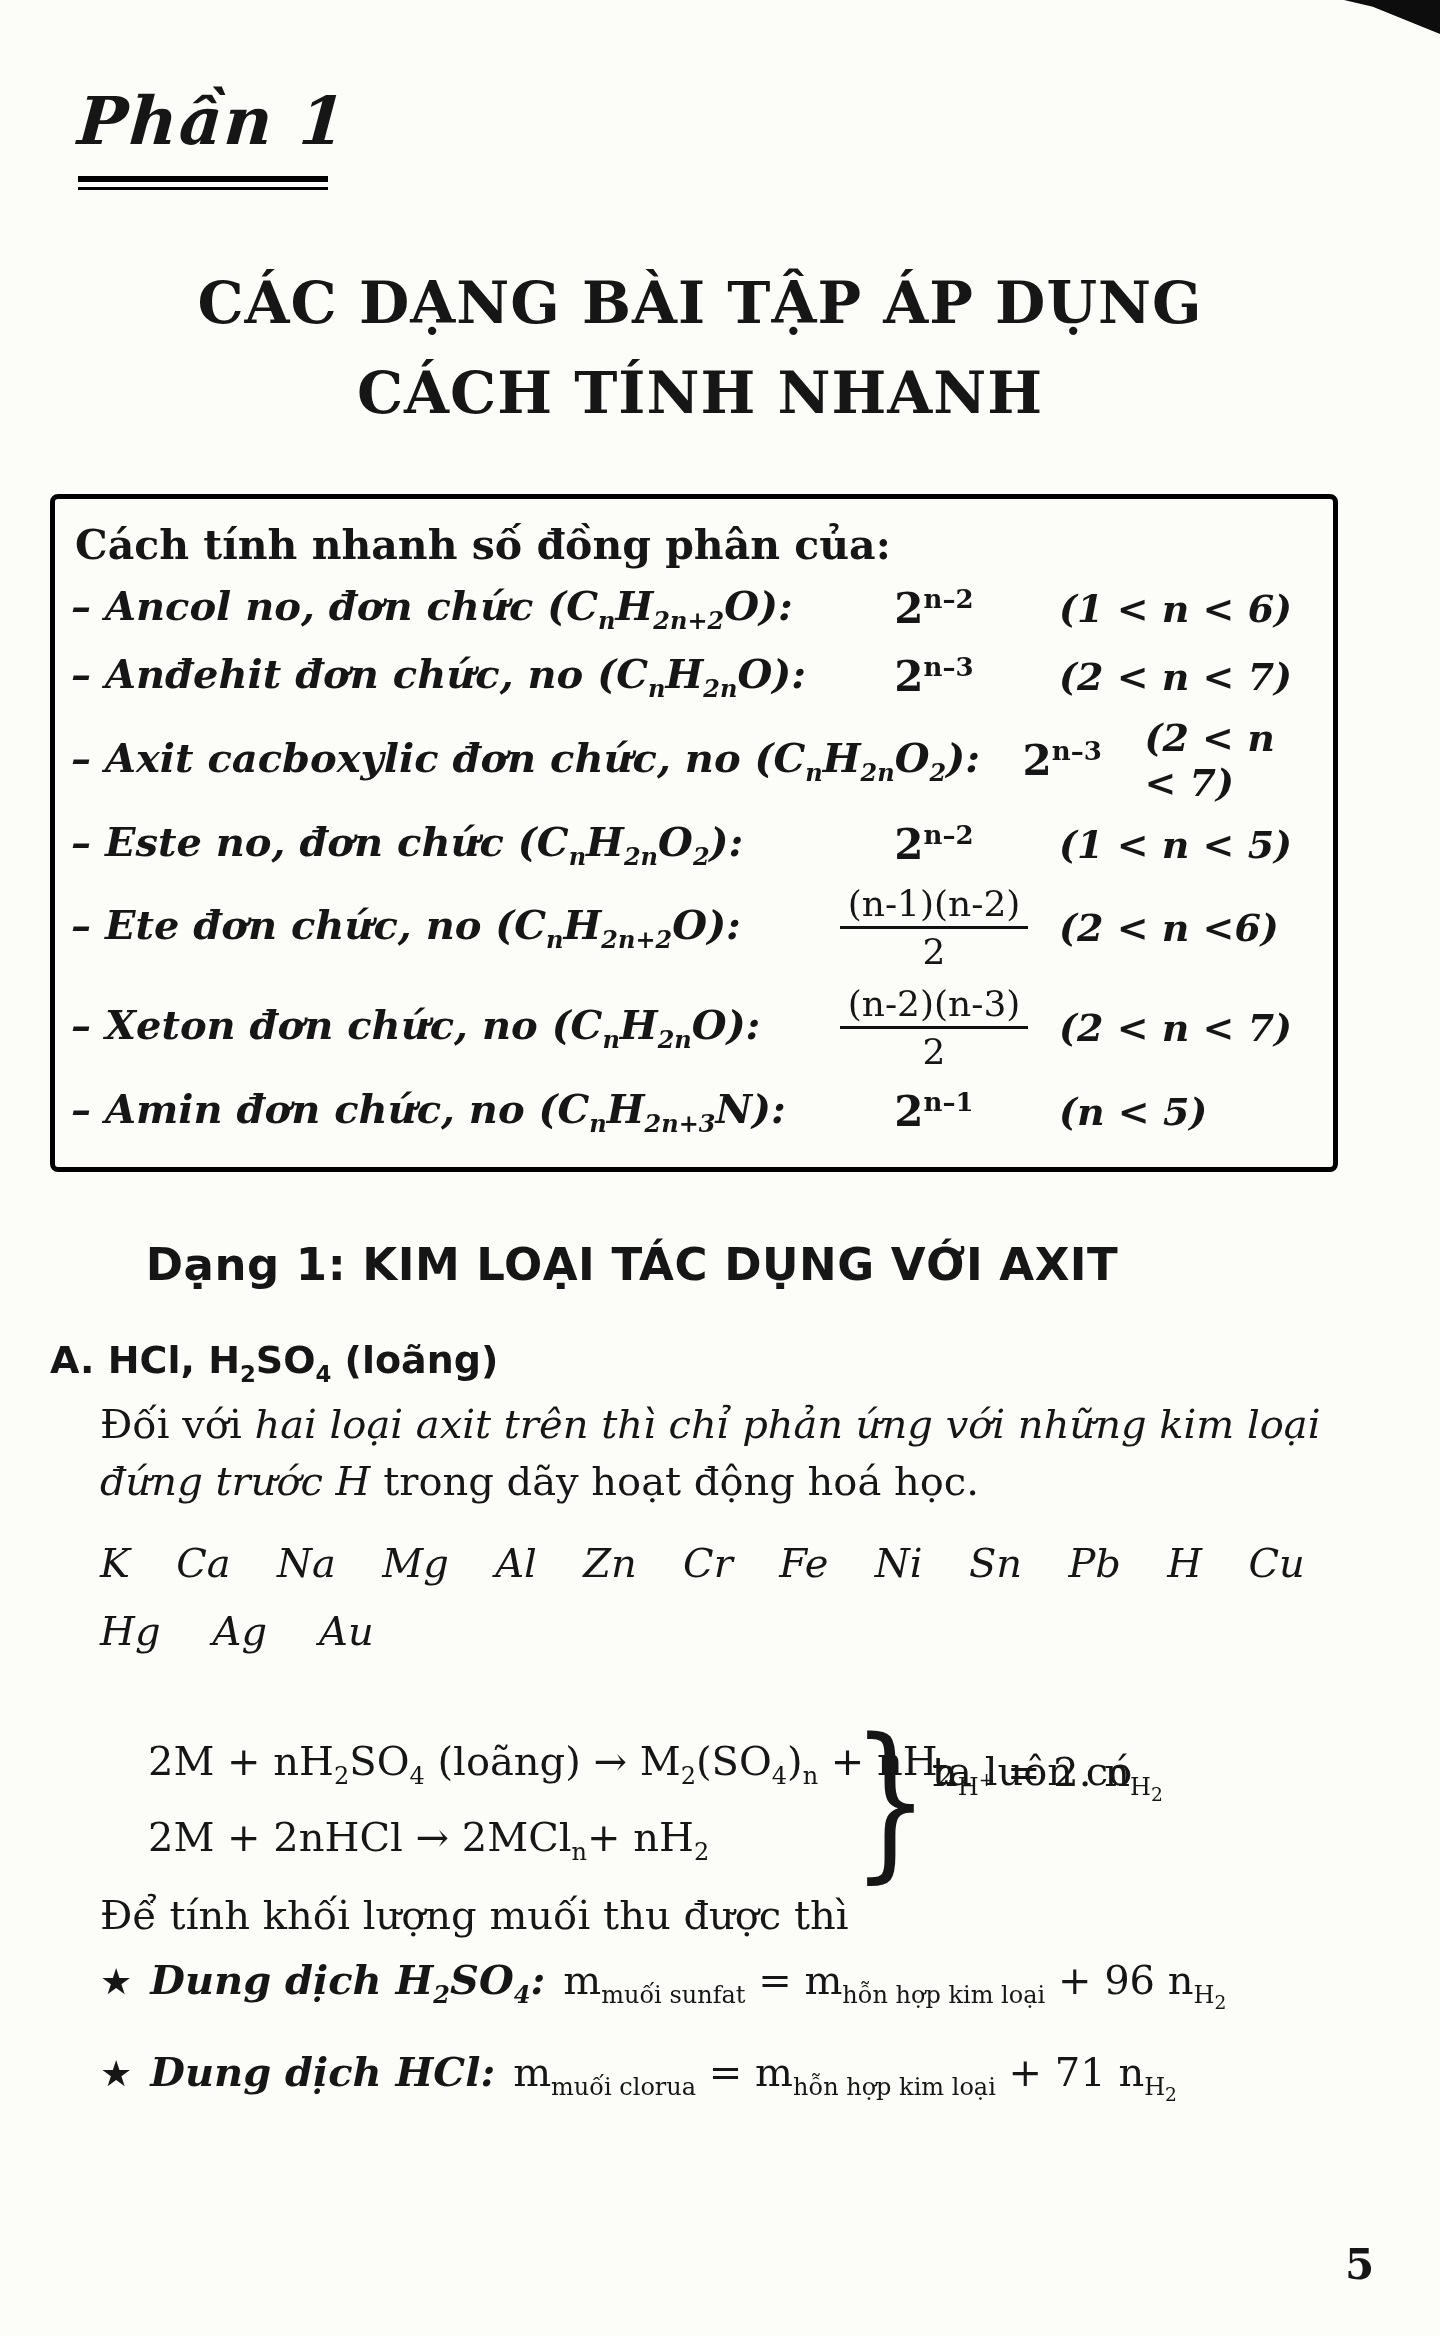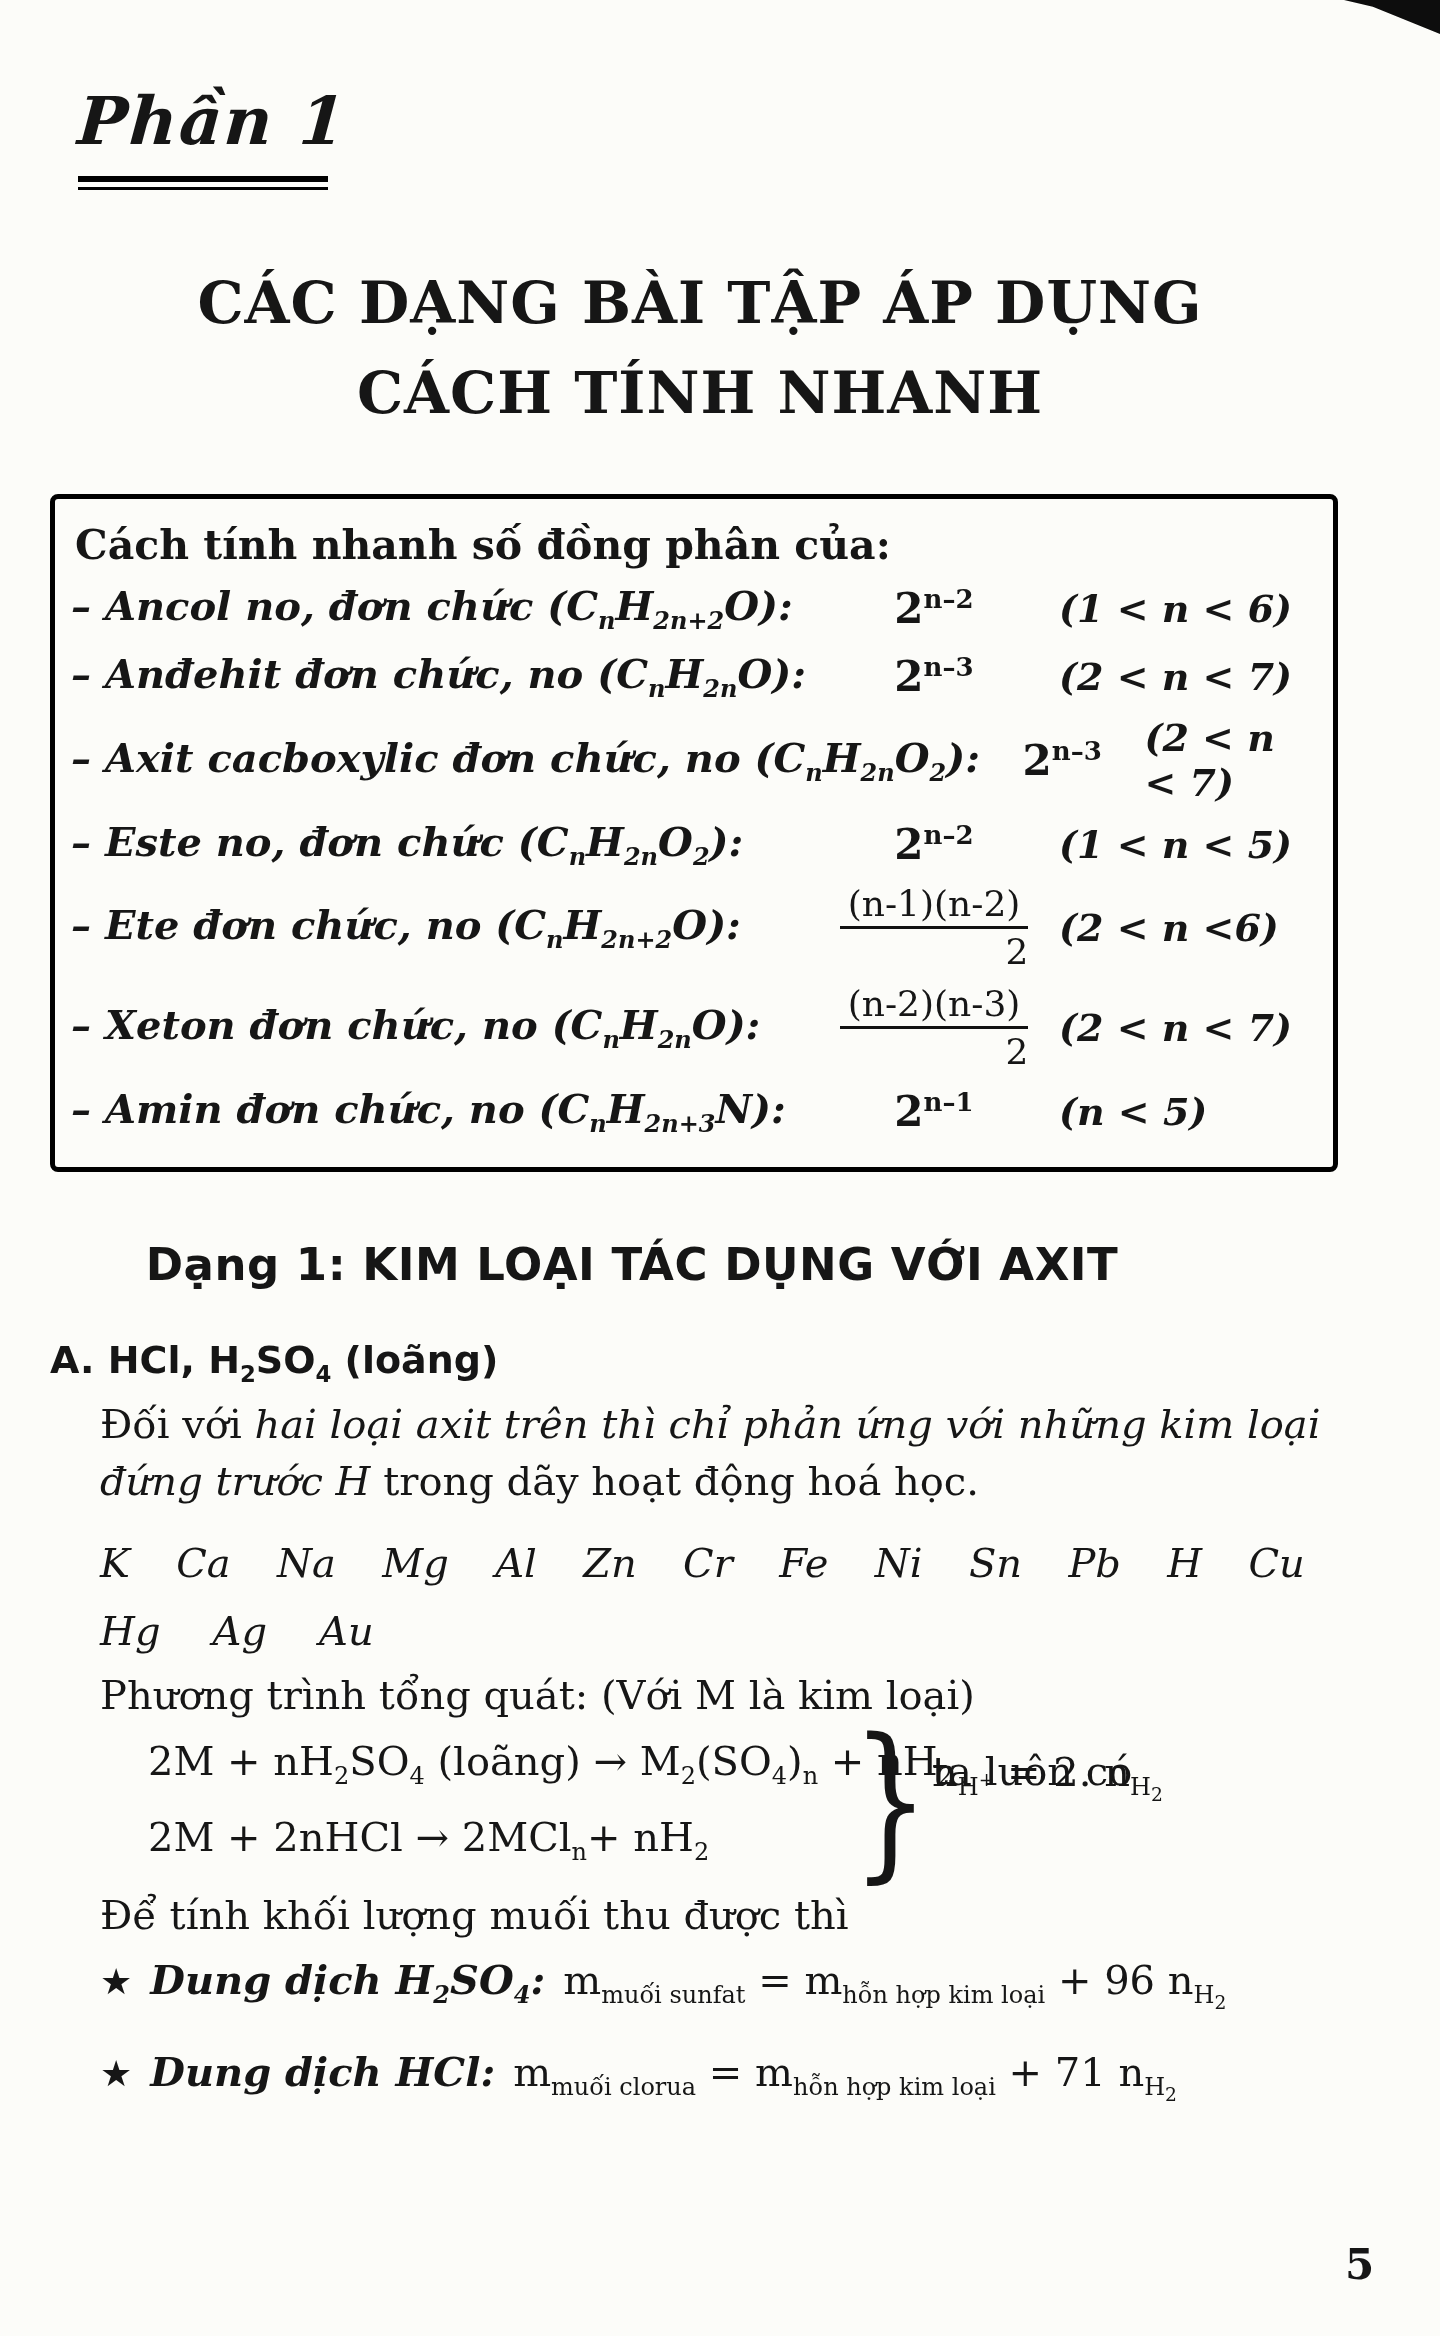--- a/index.html
+++ b/index.html
@@ -38,21 +38,21 @@
     box-sizing:border-box;border:5px solid #000;border-radius:8px;
     padding:22px 24px 26px 16px;
   }
   .isobox-heading{font-size:41px;font-weight:bold;margin-left:4px;}
   .iso-row{display:flex;align-items:center;margin-top:10px;min-height:58px;}
   .iso-label{flex:1;font-size:40px;font-weight:bold;font-style:italic;white-space:nowrap;}
   .iso-formula{width:250px;text-align:center;}
   .iso-range{width:250px;font-size:38px;font-weight:bold;font-style:italic;}
   .pow{font-size:42px;font-weight:bold;}
   .pow sup{font-size:0.62em;}
-  .frac{display:inline-flex;flex-direction:column;align-items:flex-end;font-size:36px;line-height:1.15;}
+  .frac{display:inline-flex;flex-direction:column;align-items:center;font-size:36px;line-height:1.15;}
   .frac .num{border-bottom:3px solid #111;padding:0 8px 2px;}
   .frac .den{padding-top:2px;}
   
   .dang-heading{
     position:absolute;top:1238px;left:0;width:1264px;text-align:center;
     font-family:"DejaVu Sans","Liberation Sans",sans-serif;
     font-weight:bold;font-size:45px;letter-spacing:0.5px;
   }
   .a-heading{
     position:absolute;top:1338px;left:50px;
@@ -200,21 +200,20 @@
     <span>H</span>
     <span>Cu</span>
   </div>
 
   <div class="metals2">
     <span>Hg</span>
     <span>Ag</span>
     <span>Au</span>
   </div>
 
-  <div class="general">Phương trình tổng quát: (Với M là kim loại)</div>
 
   <div class="eq1">2M + nH<sub>2</sub>SO<sub>4</sub> (loãng) → M<sub>2</sub>(SO<sub>4</sub>)<sub>n</sub> + nH<sub>2</sub></div>
   <div class="eq2">2M + 2nHCl → 2MCl<sub>n</sub>+ nH<sub>2</sub></div>
   <div class="brace">}</div>
   <div class="note1">ta luôn có</div>
   <div class="note2">n<sub>H<sup>+</sup></sub> = 2. n<sub>H<sub>2</sub></sub></div>
 
   <div class="mass-intro">Để tính khối lượng muối thu được thì</div>
 
   <div class="star-line s1">

